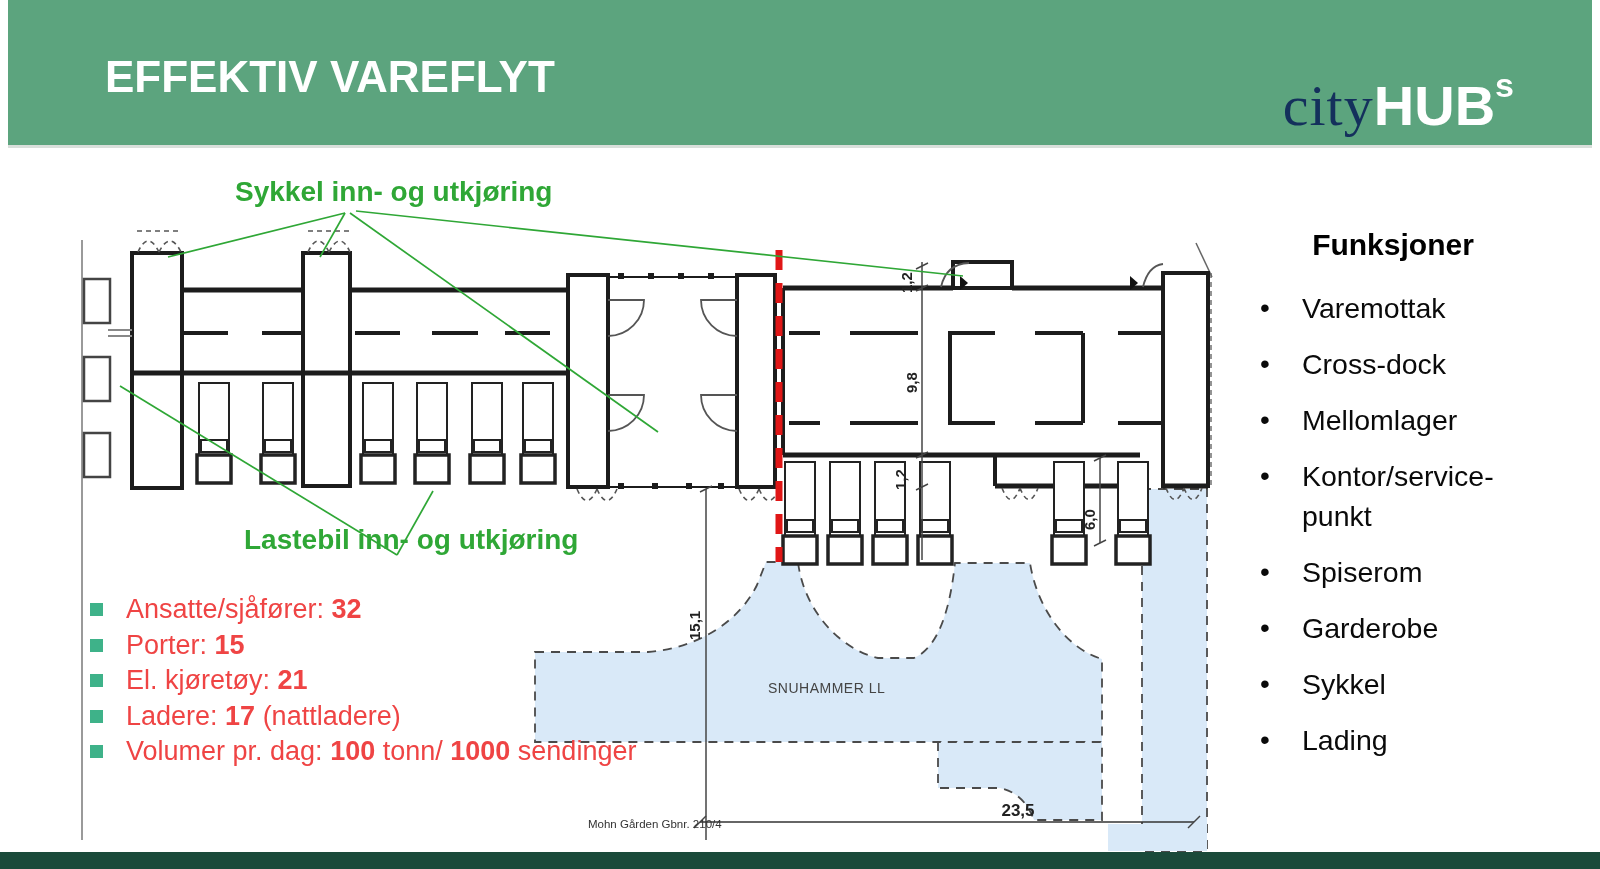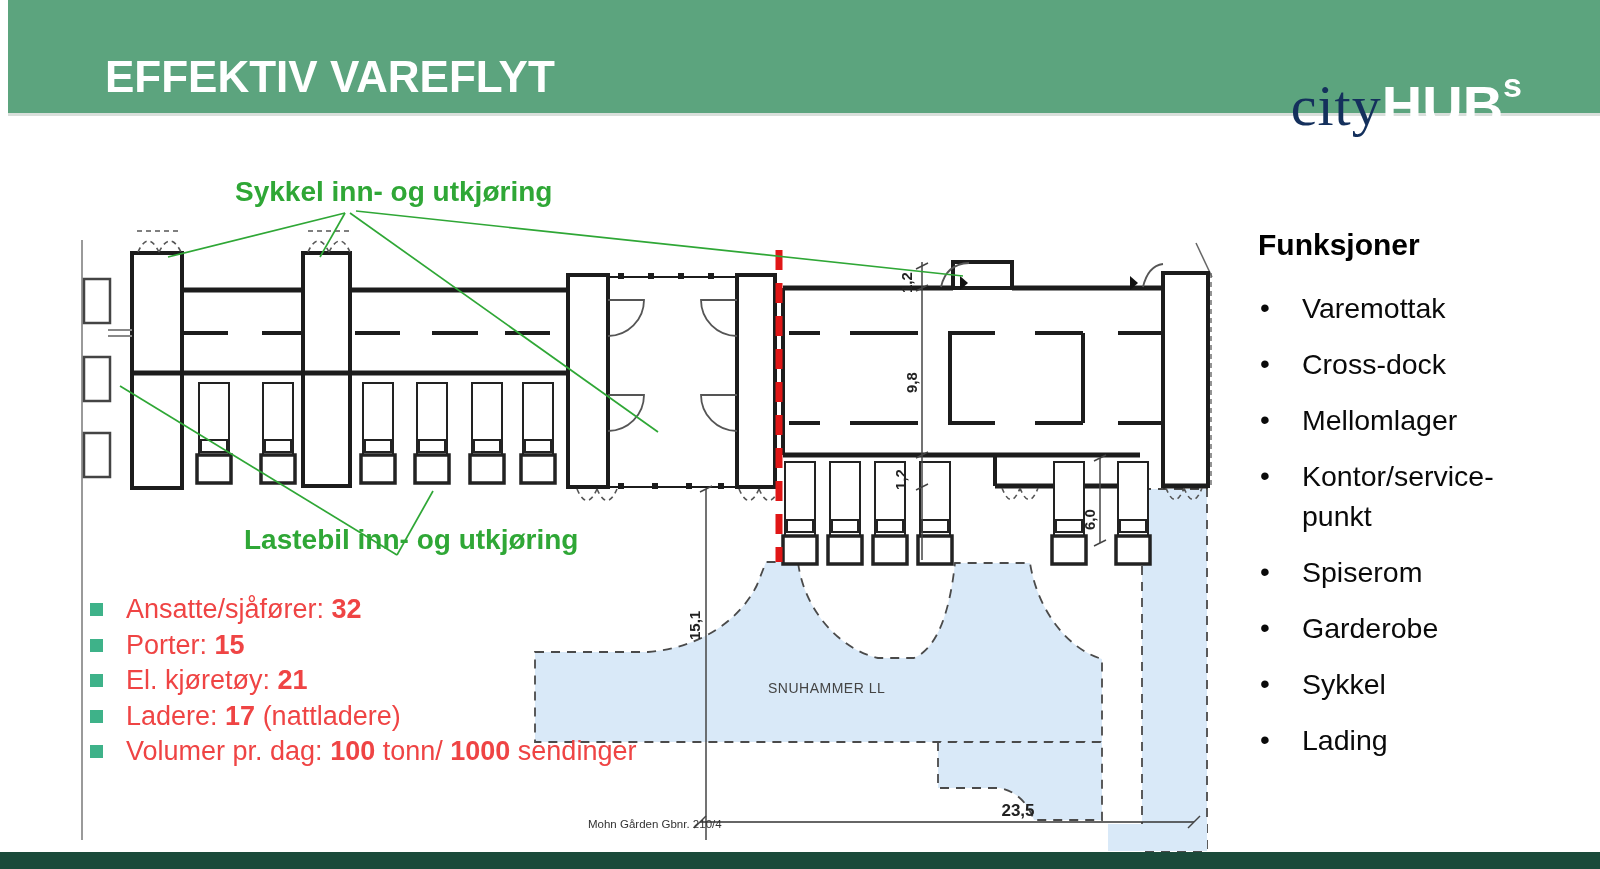--- a/index.html
+++ b/index.html
@@ -10,21 +10,21 @@
     --plan-blue:#d9e9f8;
     --red:#e01616;
     --navy:#14305c;
     --ink:#1c1c1c;
   }
   *{margin:0;padding:0;box-sizing:border-box;}
   body{font-family:"Liberation Sans",sans-serif;background:#fff;}
   #page{position:relative;width:1600px;height:869px;background:#fff;overflow:hidden;}
 
   
-  .header{position:absolute;left:8px;top:0;right:0;height:116px;background:var(--header-green);
+  .header{position:absolute;left:8px;top:0;right:8px;height:148px;background:var(--header-green);
           border-bottom:3px solid #d9dfdb;}
   .title{position:absolute;left:97px;top:52px;color:#fff;font-size:44px;font-weight:bold;
          letter-spacing:0px;}
   .logo{position:absolute;right:78px;top:66px;white-space:nowrap;}
   .logo .city{font-family:"Liberation Serif",serif;color:var(--navy);font-size:58px;
               letter-spacing:1px;}
   .logo .hub{color:#fff;font-size:56px;font-weight:bold;letter-spacing:0px;}
   .logo .sup{color:#fff;font-size:34px;font-weight:bold;vertical-align:28px;}
 
   
@@ -42,21 +42,21 @@
   
   ul.stats{position:absolute;left:88px;top:592px;list-style:none;}
   ul.stats li{position:relative;padding-left:38px;font-size:27px;color:#ef4444;height:35.5px;
               line-height:35.5px;white-space:nowrap;}
   ul.stats li .sq{position:absolute;left:2px;top:11px;width:13px;height:13px;background:var(--bullet-teal);}
   ul.stats b{font-weight:bold;}
   ul.stats sub{font-size:18px;}
 
   
   .funk{position:absolute;left:1258px;top:228px;width:270px;}
-  .funk h2{font-size:30px;font-weight:bold;color:#000;margin-bottom:26px;}
+  .funk h2{font-size:30px;font-weight:bold;color:#000;margin-bottom:26px;text-align:center;}
   .funk ul{list-style:none;}
   .funk li{position:relative;padding-left:44px;font-size:28.5px;color:#0a0a0a;
            line-height:40px;margin-bottom:16px;width:264px;}
   .funk li .dot{position:absolute;left:2px;top:0;font-size:28px;}
 </style>
 </head>
 <body>
 
 <div id="page">
 

